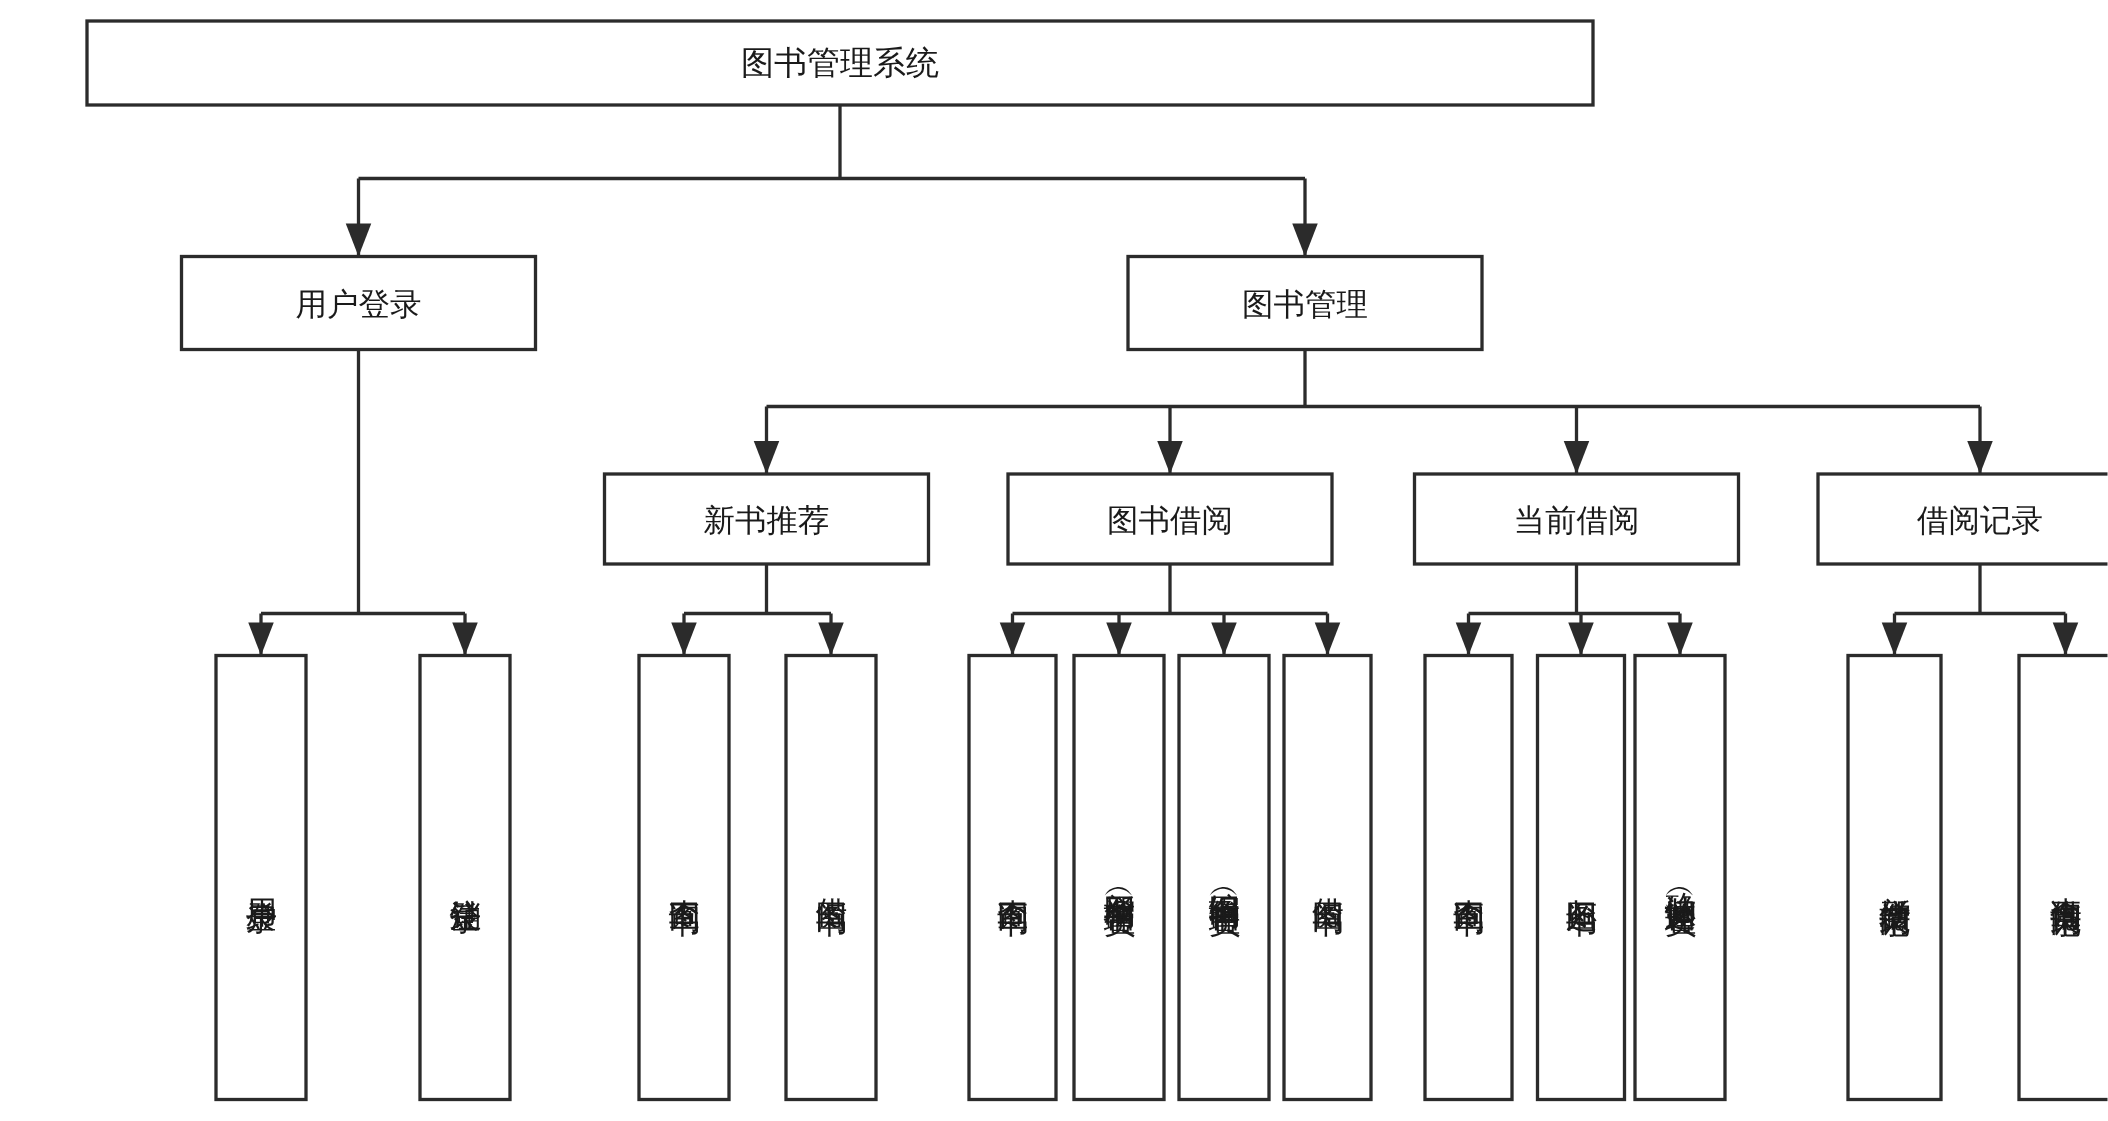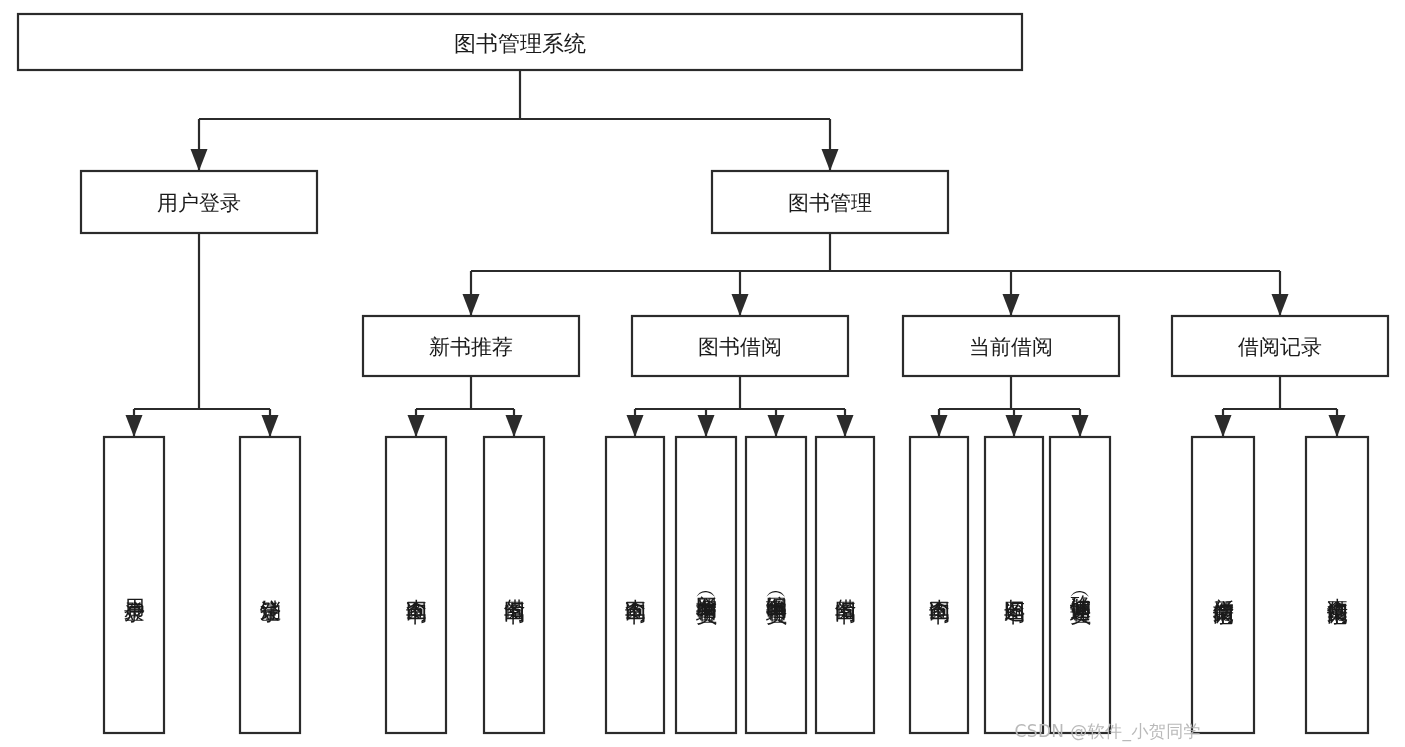--- a/index.html
+++ b/index.html
@@ -12,20 +12,21 @@
     width: 1405px;
     height: 747px;
     overflow: hidden;
     font-family: "DejaVu Sans", "Liberation Sans", sans-serif;
   }
   #diagram-root {
     position: relative;
     width: 1209px;
     height: 747px;
     background: #ffffff;
+    margin-left: 40px;
   }
   svg.diagram-svg {
     position: absolute;
     left: 0;
     top: 0;
     width: 1405px;
     height: 747px;
     display: block;
   }
   .node-box {
@@ -183,15 +184,14 @@
       <div class="leaf-label-wrap" style="left: 676px; top: 437px; width: 60px; height: 296px;">新增图书（管理员）</div>
       <div class="leaf-label-wrap" style="left: 746px; top: 437px; width: 60px; height: 296px;">编辑图书（管理员）</div>
       <div class="leaf-label-wrap" style="left: 816px; top: 437px; width: 58px; height: 296px;">借阅图书</div>
       <div class="leaf-label-wrap" style="left: 910px; top: 437px; width: 58px; height: 296px;">查询图书</div>
       <div class="leaf-label-wrap" style="left: 985px; top: 437px; width: 58px; height: 296px;">归还图书</div>
       <div class="leaf-label-wrap" style="left: 1050px; top: 437px; width: 60px; height: 296px;">确认归还（管理员）</div>
       <div class="leaf-label-wrap" style="left: 1192px; top: 437px; width: 62px; height: 296px;">新增借阅记录</div>
       <div class="leaf-label-wrap" style="left: 1306px; top: 437px; width: 62px; height: 296px;">查询借阅记录</div>
     </div>
 
-  <div class="watermark">CSDN @软件_小贺同学</div>
 
 </div>
 
 </body></html>

